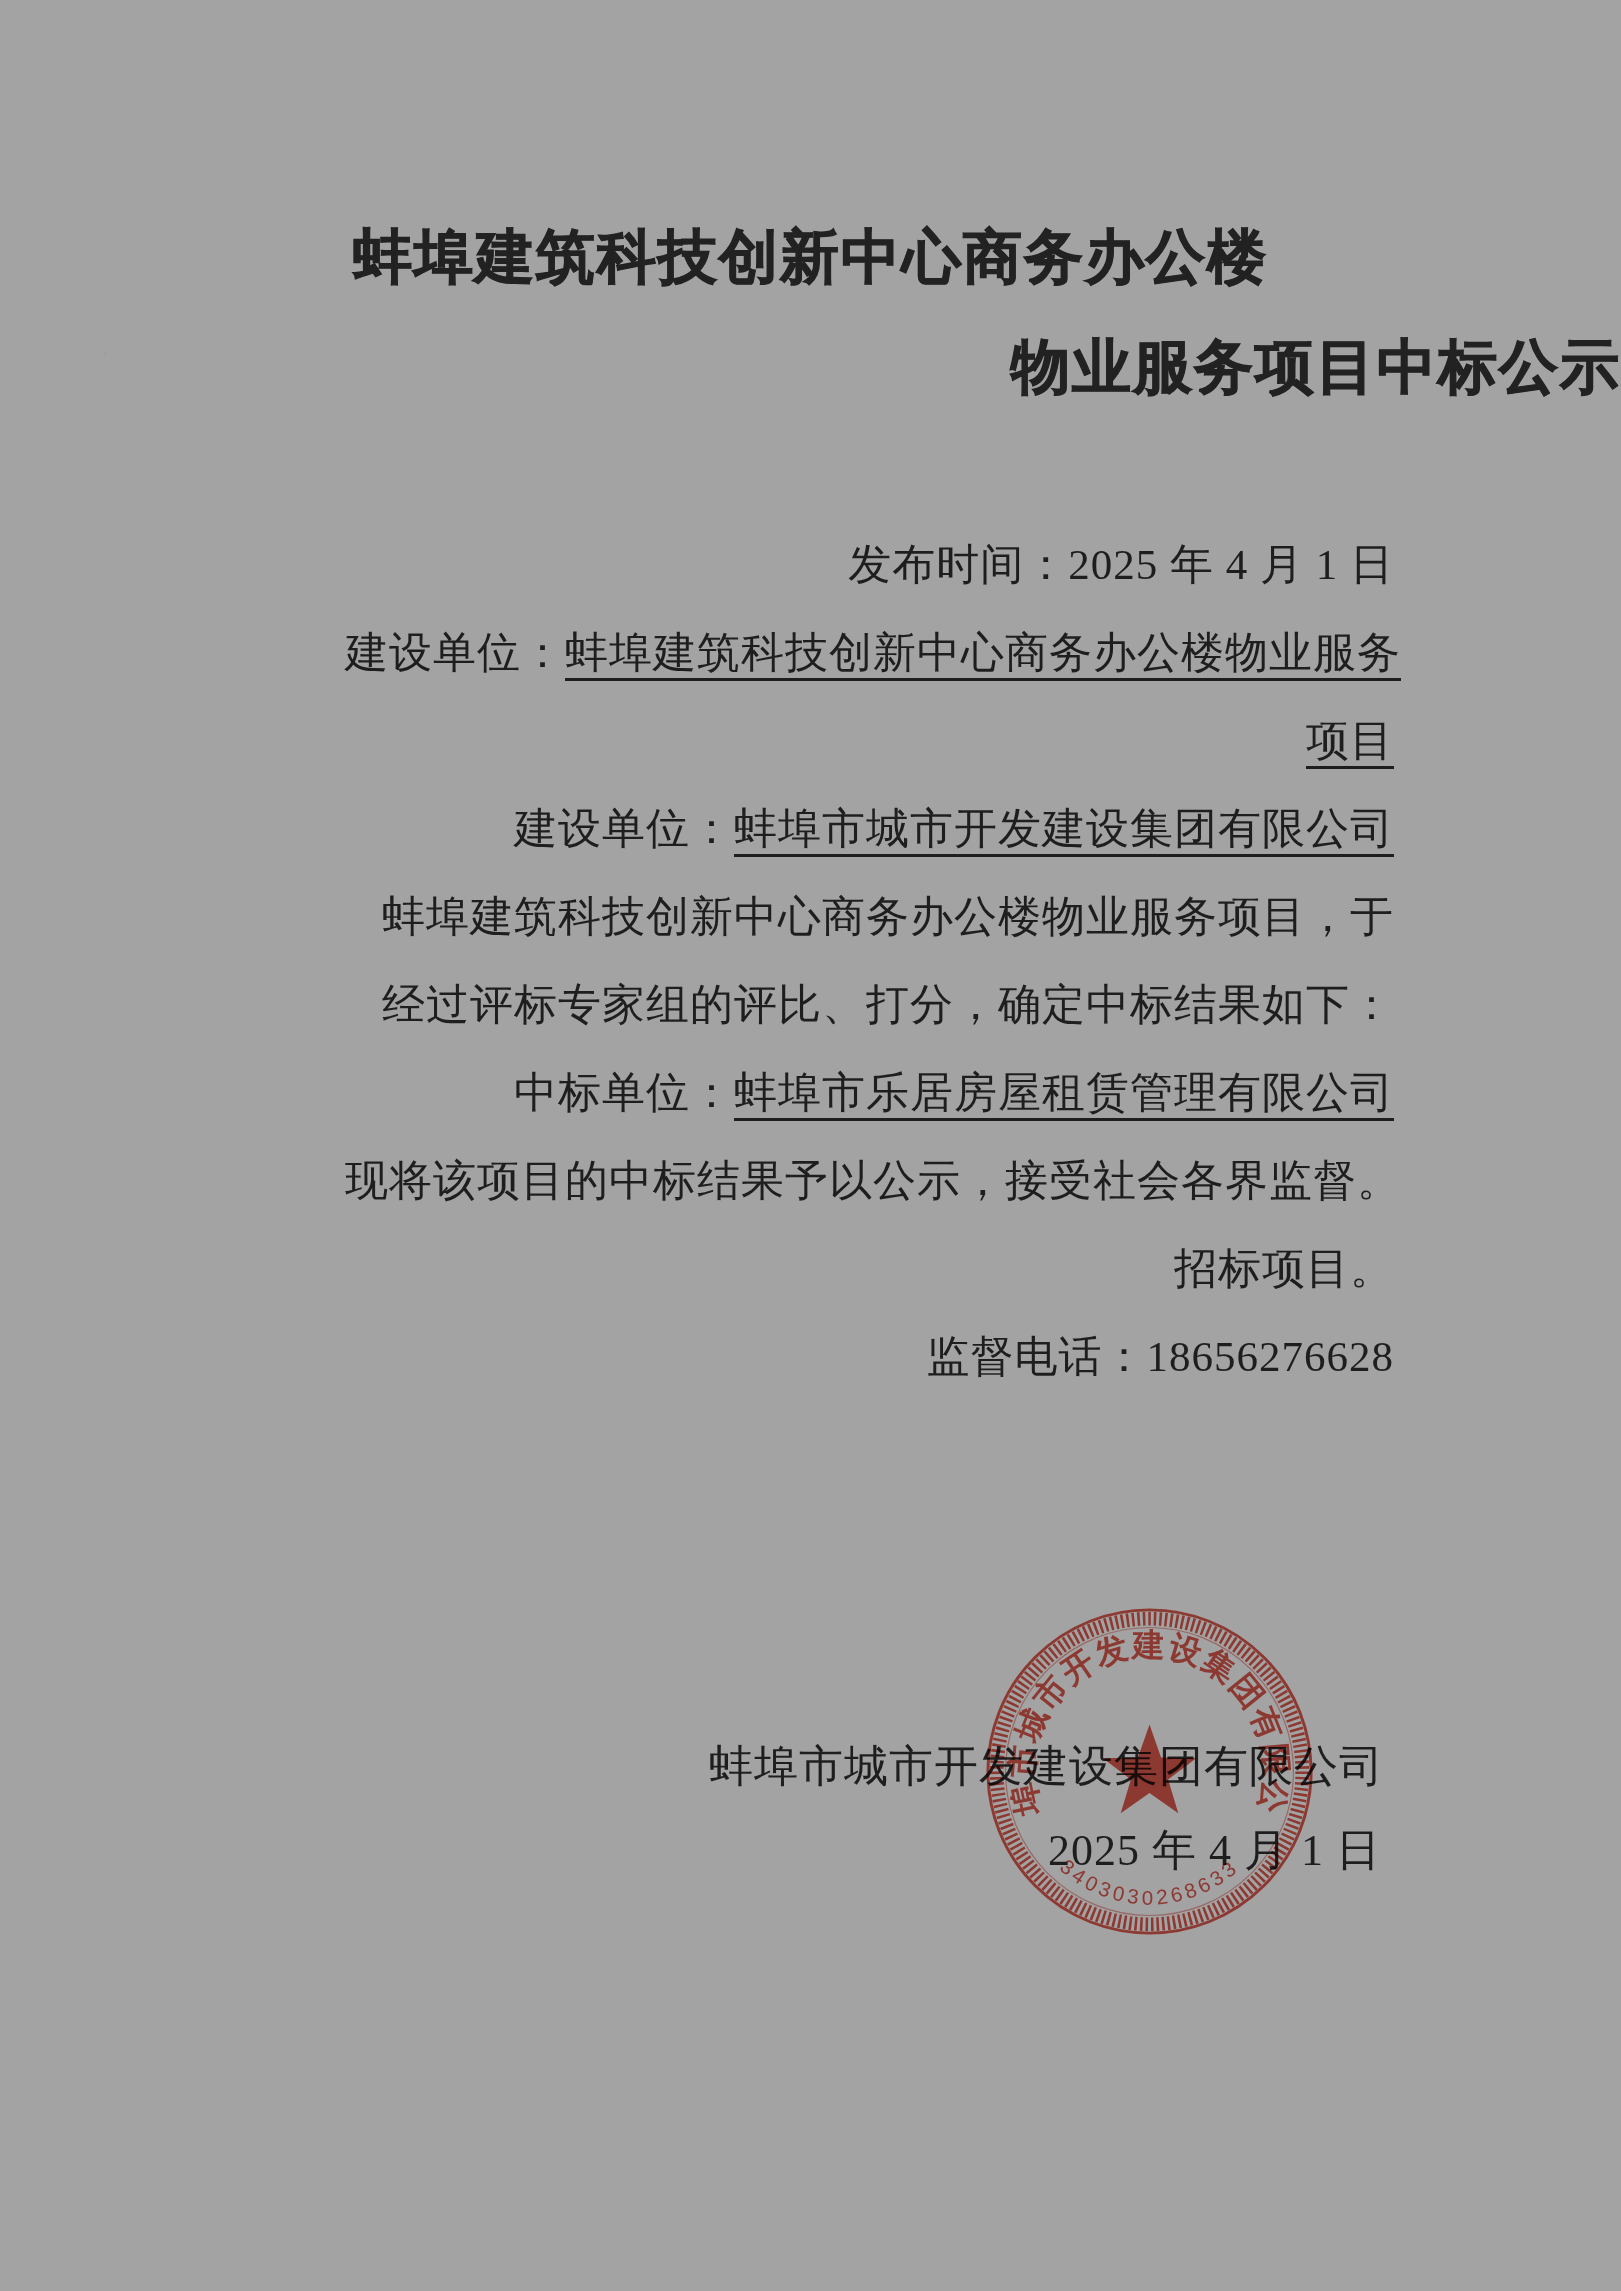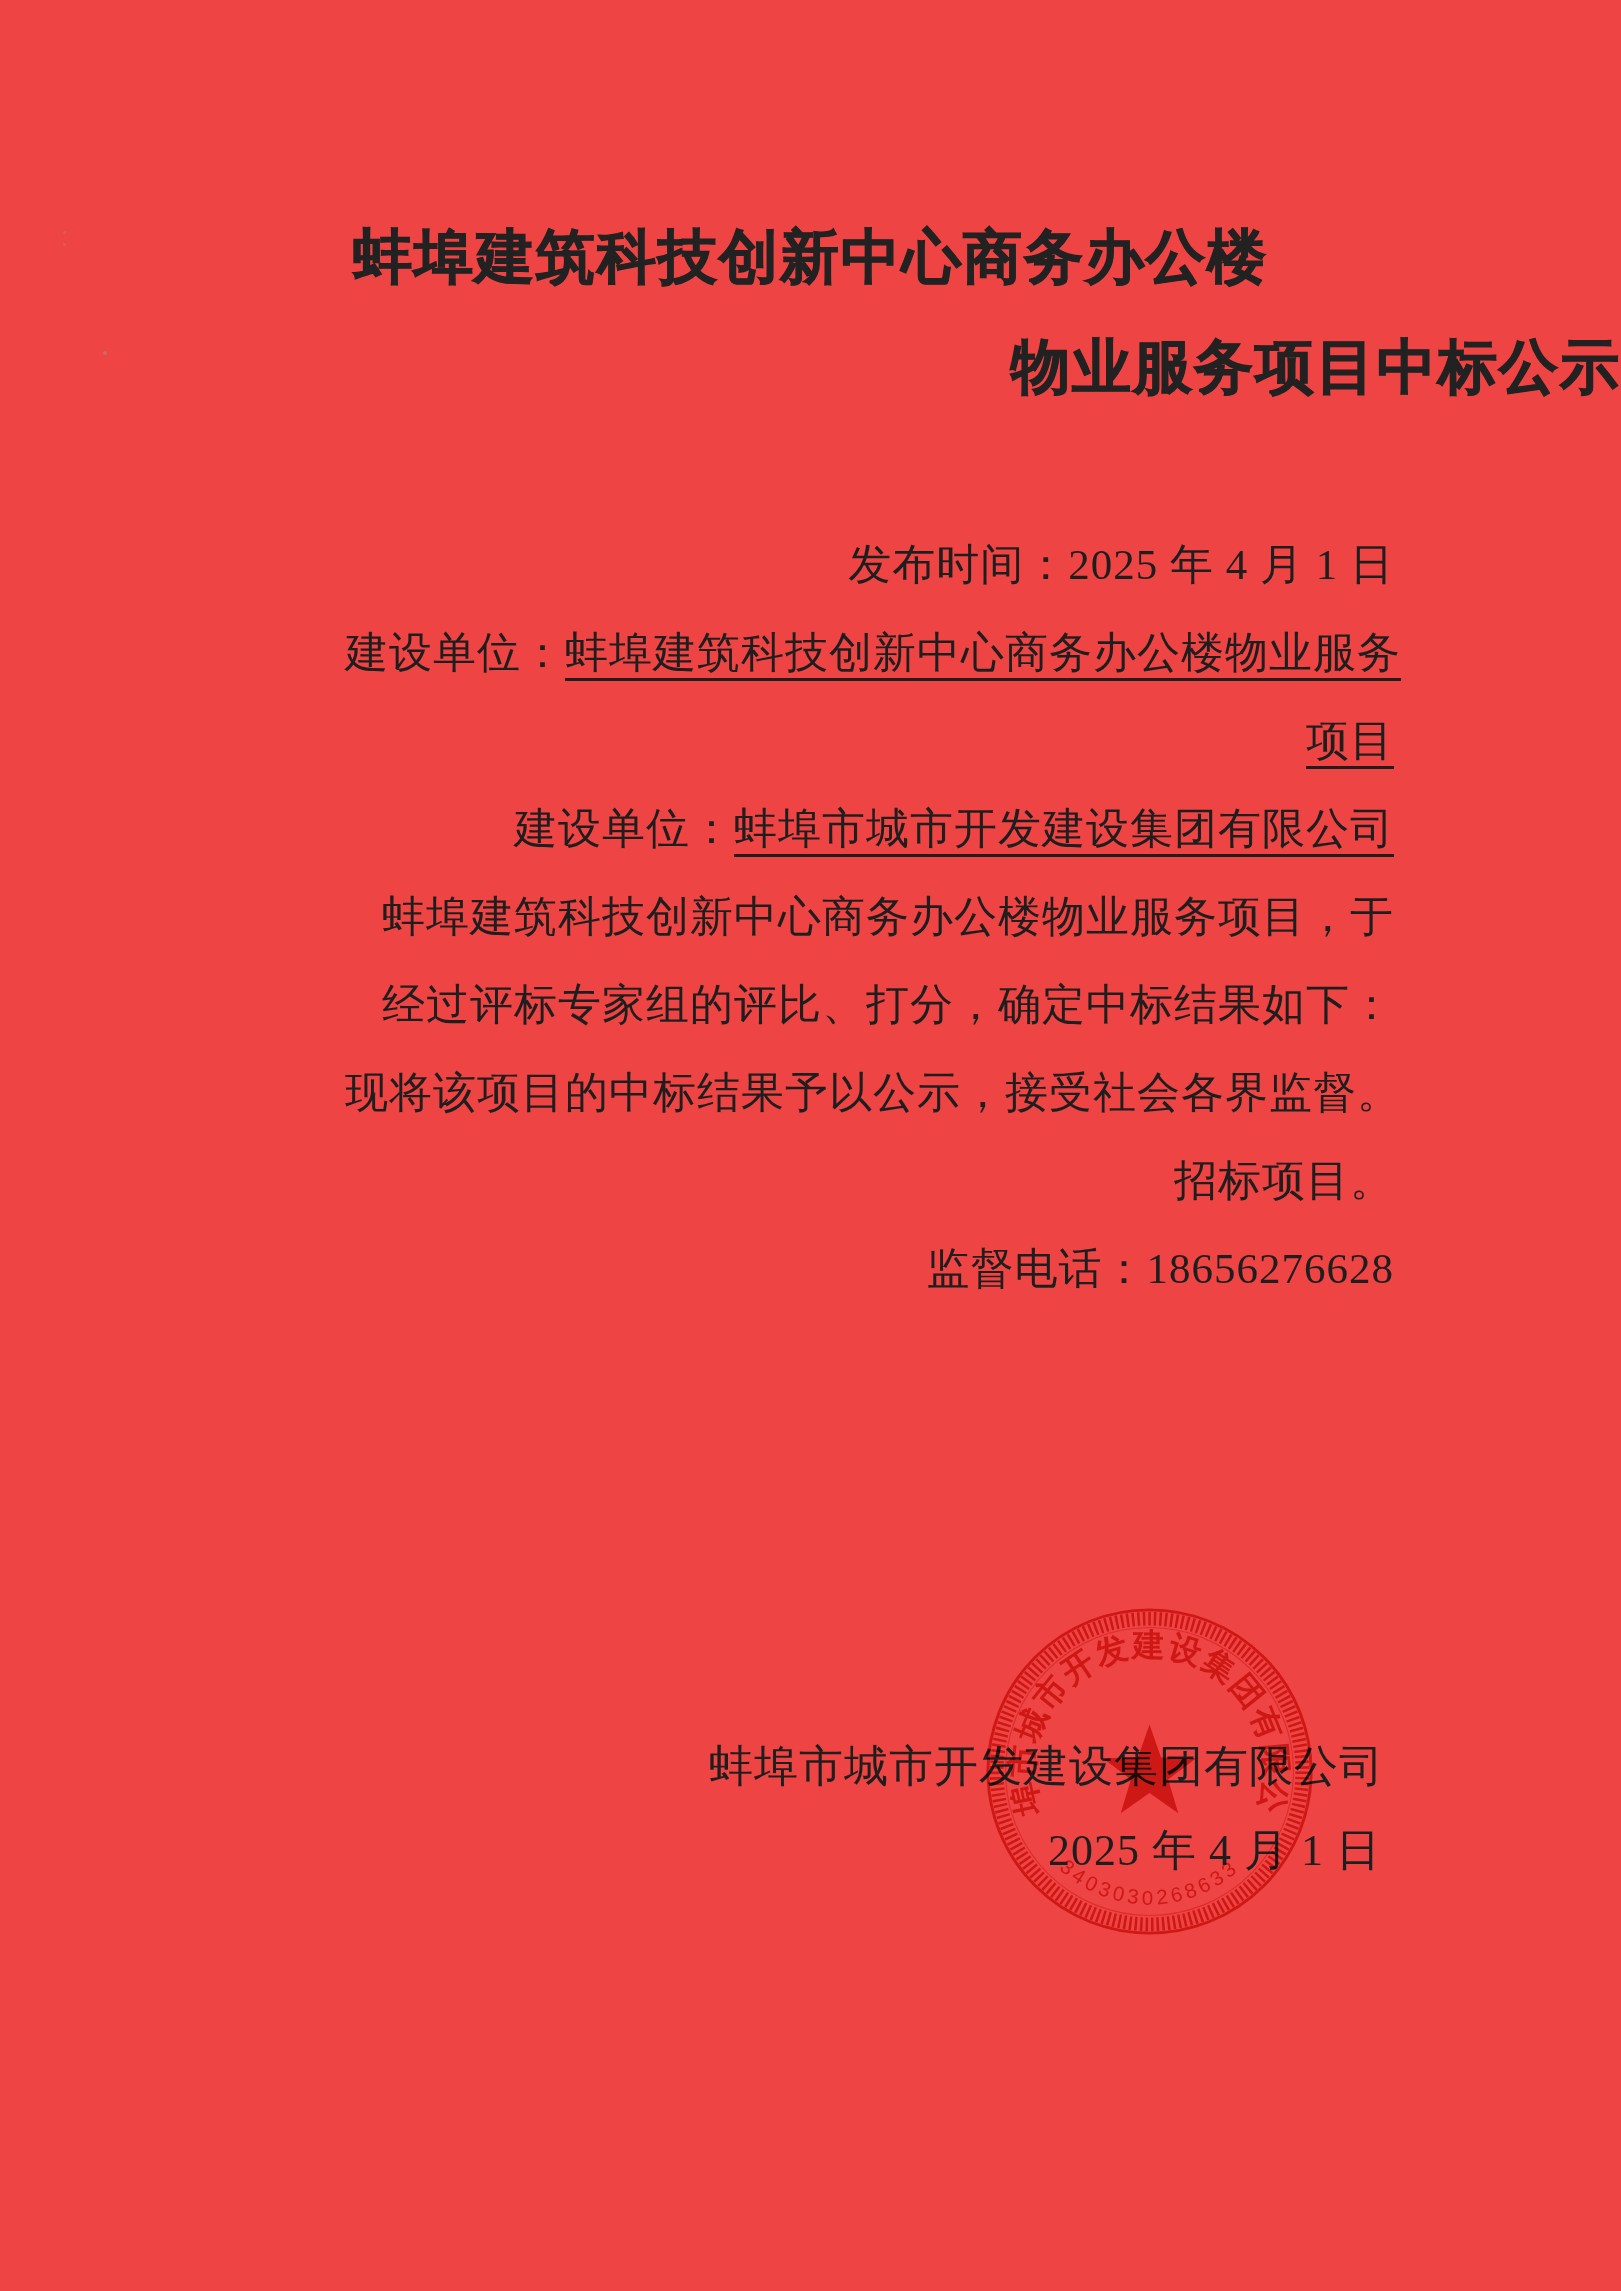--- a/index.html
+++ b/index.html
@@ -1,20 +1,20 @@
 <!DOCTYPE html>
 <html style="--seal: #d8493d;"><head>
 <meta charset="utf-8">
 <style>
   html, body { margin: 0; padding: 0; background: #888; }
   .page {
     position: relative;
     width: 1621px;
     height: 2292px;
-    background: #ef4444;
+    background: #a3a3a3;
     overflow: hidden;
     font-family: "Liberation Serif", "DejaVu Serif", serif;
     color: #1e1e1e;
   }
   
   .title-line {
     position: absolute;
     left: 0;
     width: 1621px;
     text-align: center;
@@ -115,20 +115,21 @@
   <div class="title-line title-1">蚌埠建筑科技创新中心商务办公楼</div>
   <div class="title-line title-2">物业服务项目中标公示</div>
 
   <div class="body-text">
       <div class="bline indent"><span>发布时间：2025 年 4 月 1 日</span></div>
       <div class="bline indent"><span>建设单位：</span><span class="u">蚌埠建筑科技创新中心商务办公楼物业服务</span></div>
       <div class="bline"><span class="u">项目</span></div>
       <div class="bline indent"><span>建设单位：</span><span class="u">蚌埠市城市开发建设集团有限公司</span></div>
       <div class="bline indent"><span>蚌埠建筑科技创新中心商务办公楼物业服务项目，于</span></div>
       <div class="bline"><span>经过评标专家组的评比、打分，确定中标结果如下：</span></div>
+      <div class="bline indent"><span>中标单位：</span><span class="u">蚌埠市乐居房屋租赁管理有限公司</span></div>
       <div class="bline indent"><span>现将该项目的中标结果予以公示，接受社会各界监督。</span></div>
       <div class="bline"><span>招标项目。</span></div>
       <div class="bline indent"><span>监督电话：18656276628</span></div>
     </div>
 
   <div class="sig-company">蚌埠市城市开发建设集团有限公司</div>
   <div class="sig-date">2025 年 4 月 1 日</div>
 
   <svg class="seal" viewBox="0 0 340 340" aria-hidden="true">
 

